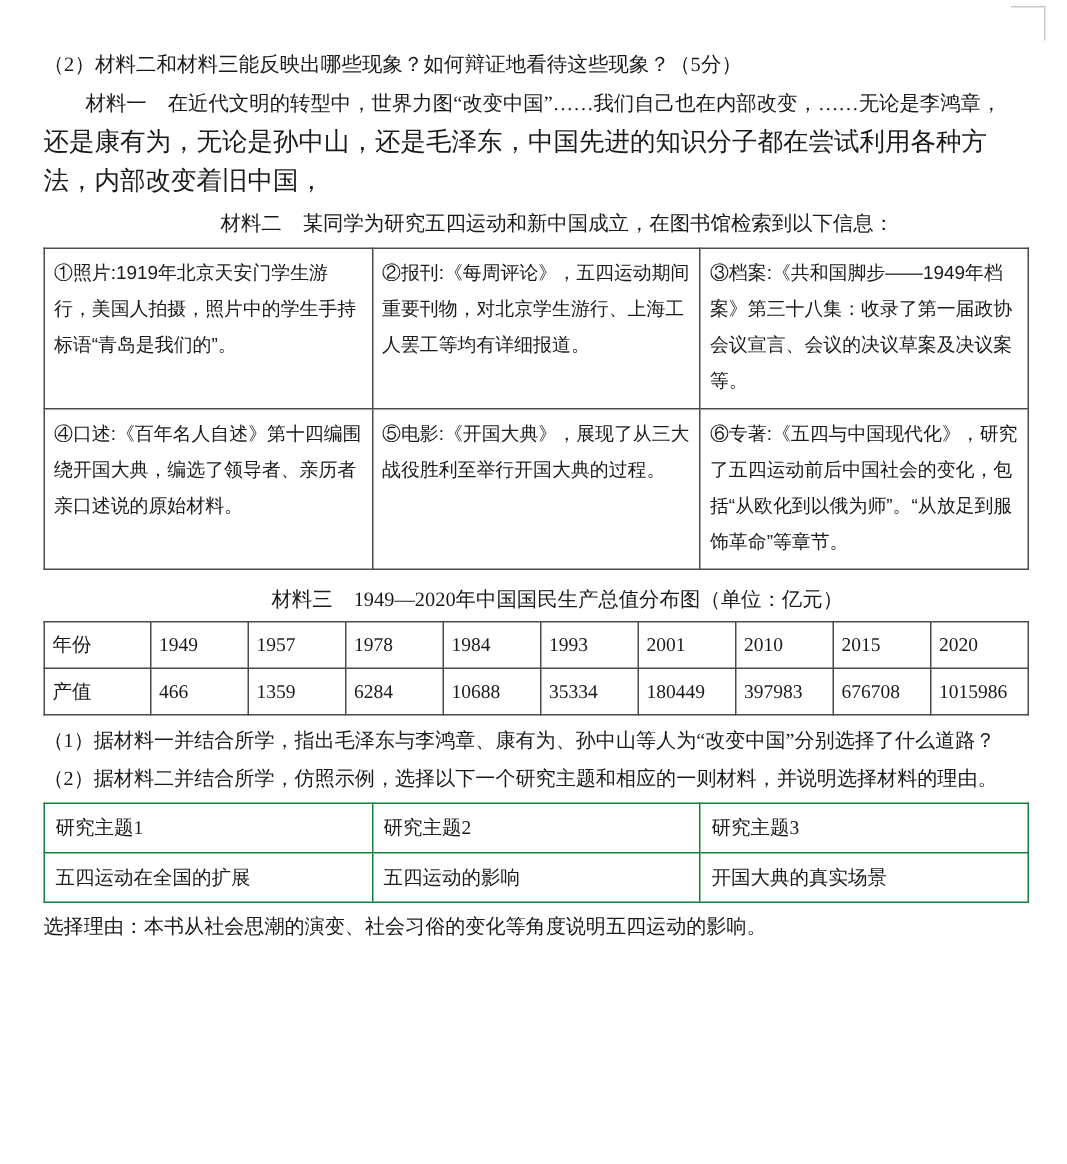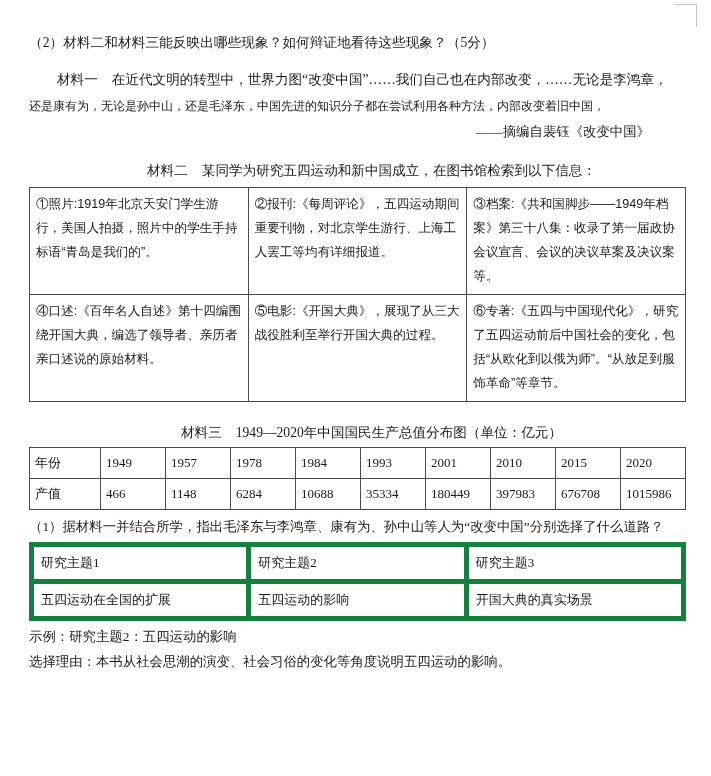--- a/index.html
+++ b/index.html
@@ -50,24 +50,23 @@
     line-height: 26px;
   }
   .mat-para {
     font-size: 13.6px;
     line-height: 26px;
   }
   .mat-label {
     display: inline-block;
     margin-left: 28px;
     margin-right: 14px;
-    margin-top: 11px;
   }
   .mat-para-cont {
-    font-size: 12px;
+    font-size: 17px;
     line-height: 26px;
   }
   .attribution {
     font-size: 13.4px;
     line-height: 26px;
     text-align: right;
     padding-right: 36px;
   }
   .mat2-head {
     font-size: 13.6px;
@@ -116,21 +115,21 @@
   }
   .after-gdp { margin-top: 4px; }
   table.theme-table {
     border-collapse: collapse;
     width: 657px;
     table-layout: fixed;
     margin-top: 3px;
     margin-bottom: 3px;
   }
   table.theme-table td {
-    border: 5px solid #15803d;
+    border: 1px solid #15803d;
     font-size: 13px;
     line-height: 22px;
     padding: 4px 7px;
     height: 24px;
   }
   .sub-line {
     font-size: 13.4px;
     line-height: 25.5px;
   }
   .tight { line-height: 25px; }
@@ -147,21 +146,20 @@
     <div class="spacer-top"></div>
 
     <div class="line">（2）材料二和材料三能反映出哪些现象？如何辩证地看待这些现象？（5分）</div>
 
 
     <div class="mat-para"><span class="mat-label">材料一</span><span>在近代文明的转型中，世界力图“改变中国”……我们自己也在内部改变，……无论是李鸿章，</span></div>
 
     <div class="mat-para-cont">还是康有为，无论是孙中山，还是毛泽东，中国先进的知识分子都在尝试利用各种方法，内部改变着旧中国，</div>
 
 
-    <div class="attribution">——摘编自裴钰《改变中国》</div>
 
     <div class="mat2-head"><span class="mat-label">材料二</span><span>某同学为研究五四运动和新中国成立，在图书馆检索到以下信息：</span></div>
 
     <table class="src-table">
       <tbody>
           <tr>
         <td>①照片:1919年北京天安门学生游行，美国人拍摄，照片中的学生手持标语“青岛是我们的”。</td>
         <td>②报刊:《每周评论》，五四运动期间重要刊物，对北京学生游行、上海工人罢工等均有详细报道。</td>
         <td>③档案:《共和国脚步——1949年档案》第三十八集：收录了第一届政协会议宣言、会议的决议草案及决议案等。</td>
       </tr>
@@ -185,47 +183,47 @@
         <td>1984</td>
         <td>1993</td>
         <td>2001</td>
         <td>2010</td>
         <td>2015</td>
         <td>2020</td>
       </tr>
       <tr>
         <td class="rowhead">产值</td>
         <td>466</td>
-        <td>1148</td>
+        <td>1359</td>
         <td>6284</td>
         <td>10688</td>
         <td>35334</td>
         <td>180449</td>
         <td>397983</td>
         <td>676708</td>
         <td>1015986</td>
       </tr>
     </tbody>
       </table>
 
     <div class="sub-line after-gdp">（1）据材料一并结合所学，指出毛泽东与李鸿章、康有为、孙中山等人为“改变中国”分别选择了什么道路？</div>
 
+    <div class="sub-line">（2）据材料二并结合所学，仿照示例，选择以下一个研究主题和相应的一则材料，并说明选择材料的理由。</div>
 
     <table class="theme-table">
       <tbody>
           <tr>
         <td>研究主题1</td>
         <td>研究主题2</td>
         <td>研究主题3</td>
       </tr>
       <tr>
         <td>五四运动在全国的扩展</td>
         <td>五四运动的影响</td>
         <td>开国大典的真实场景</td>
       </tr>
     </tbody>
       </table>
 
-    <div class="sub-line tight">示例：研究主题2：五四运动的影响</div>
     <div class="sub-line tight">选择理由：本书从社会思潮的演变、社会习俗的变化等角度说明五四运动的影响。</div>
 
   </div>
 </div>
 
 </body></html>

